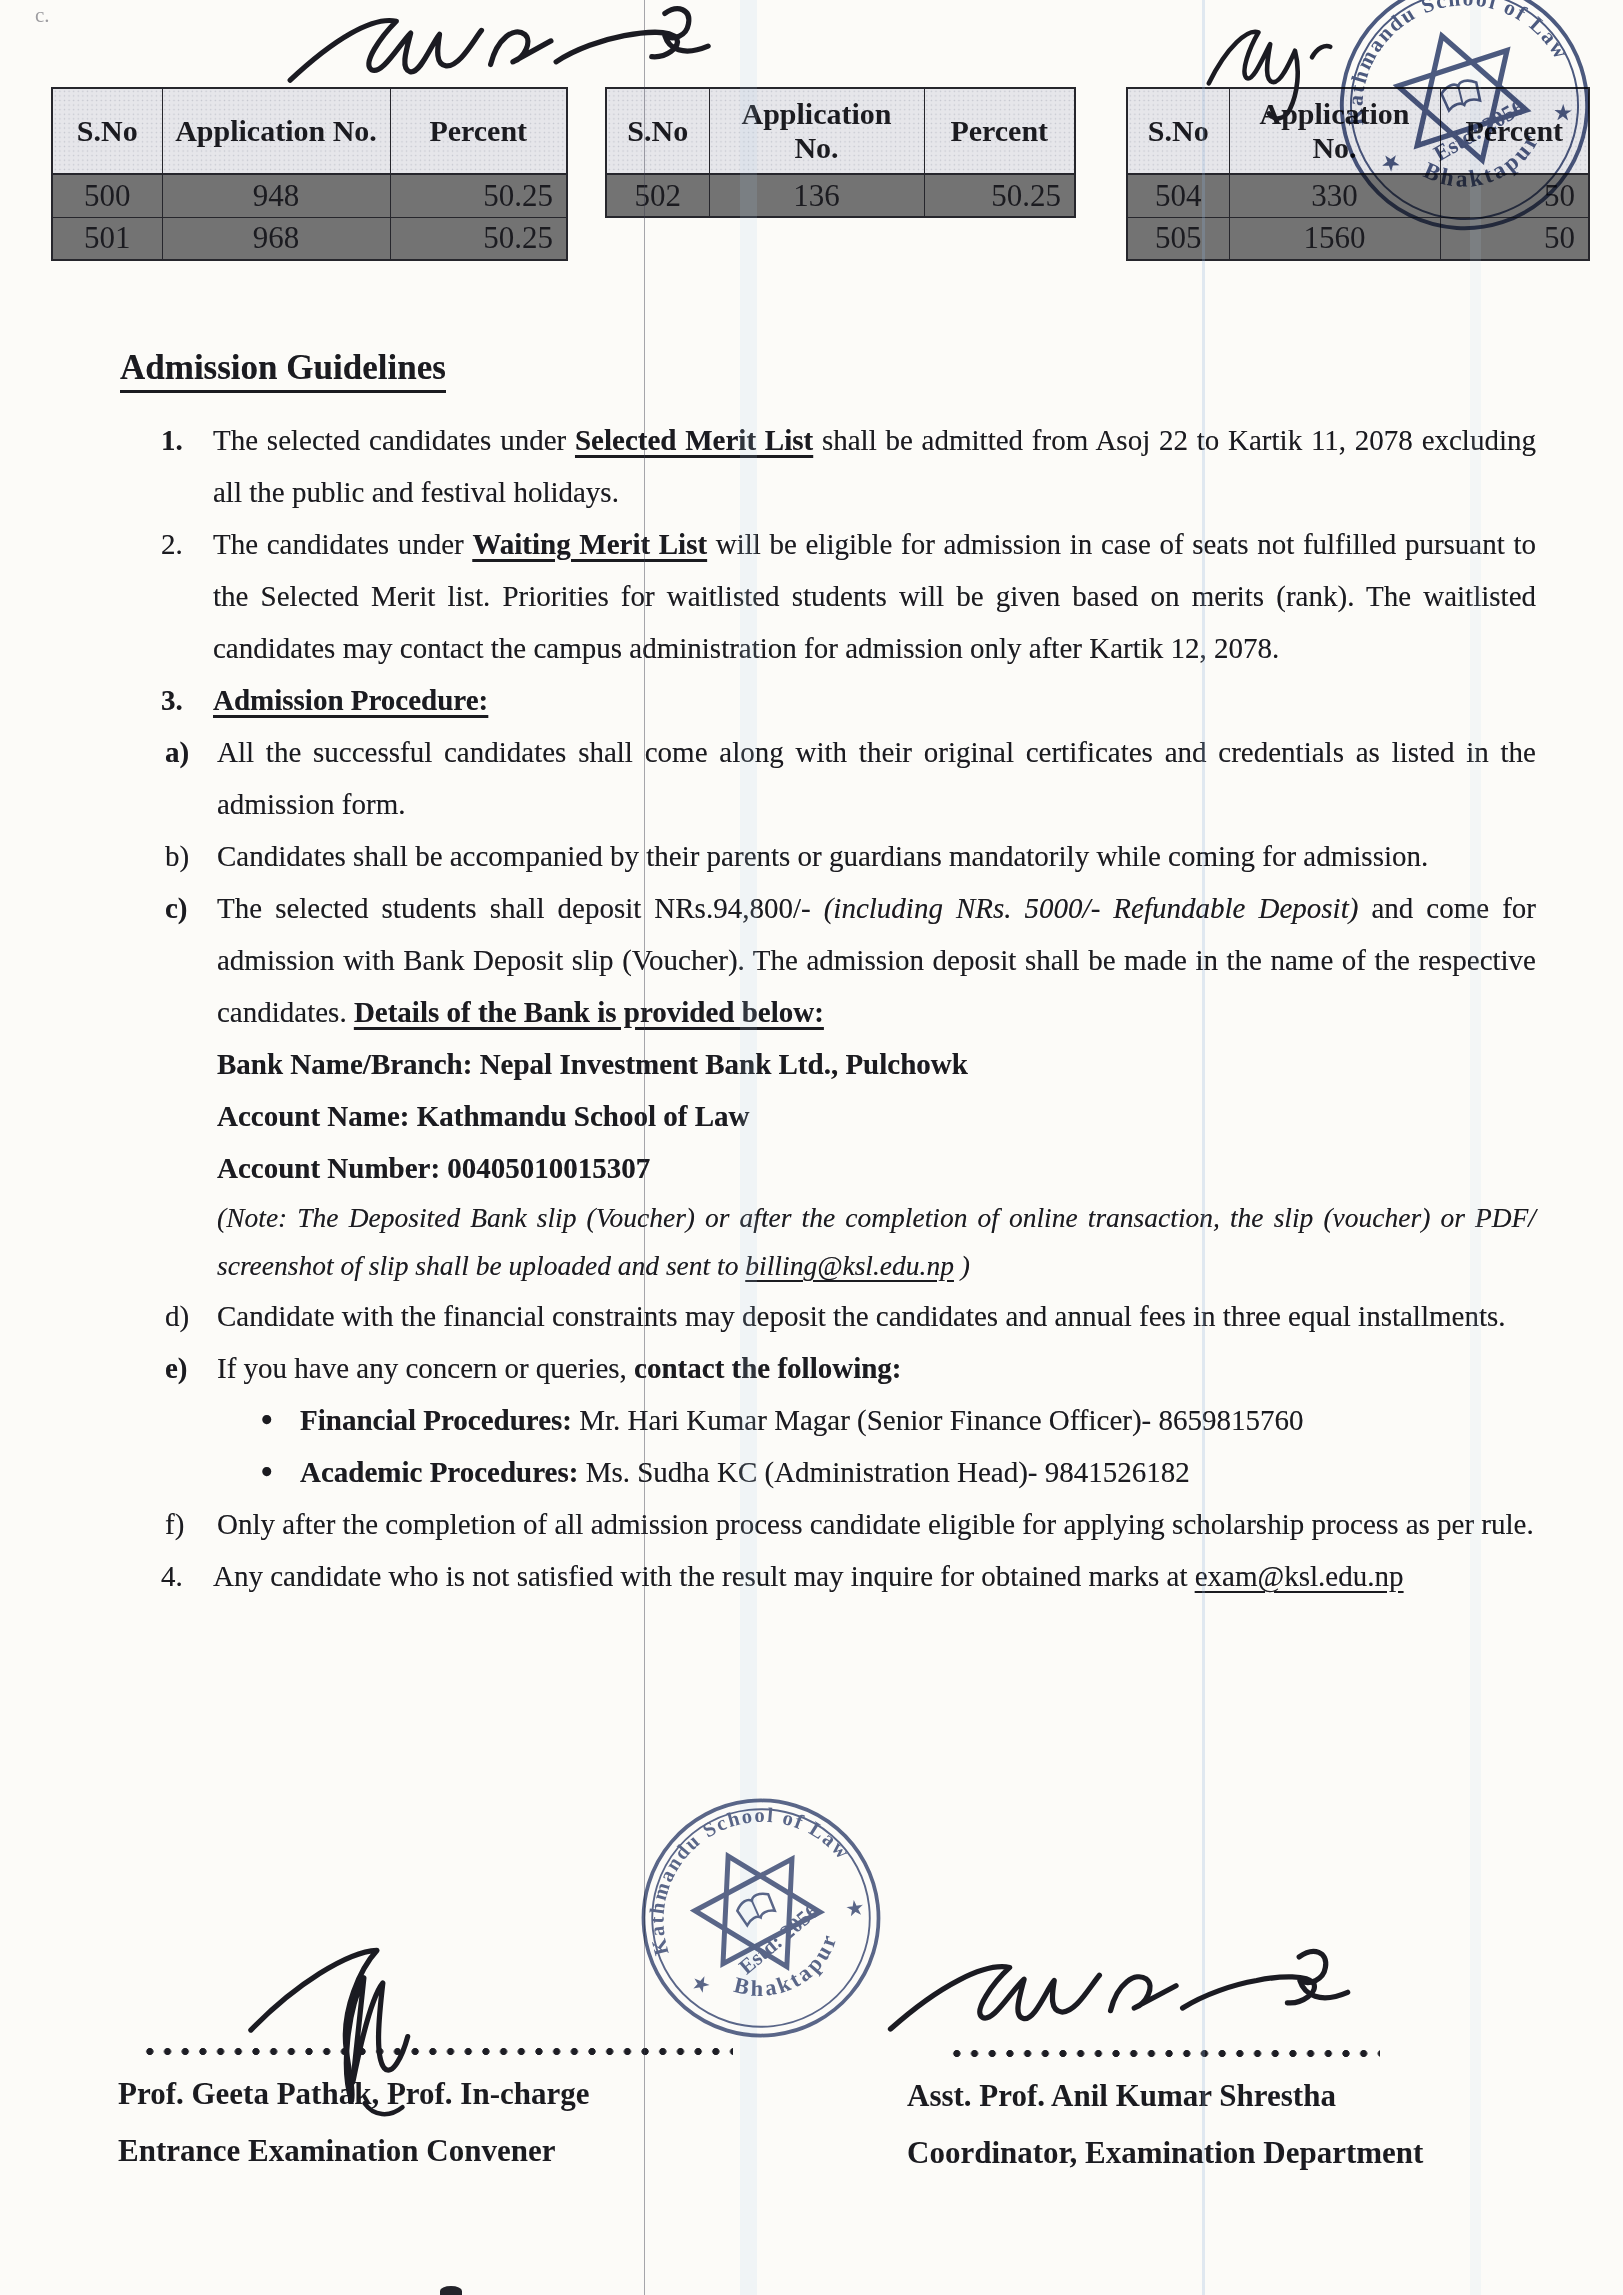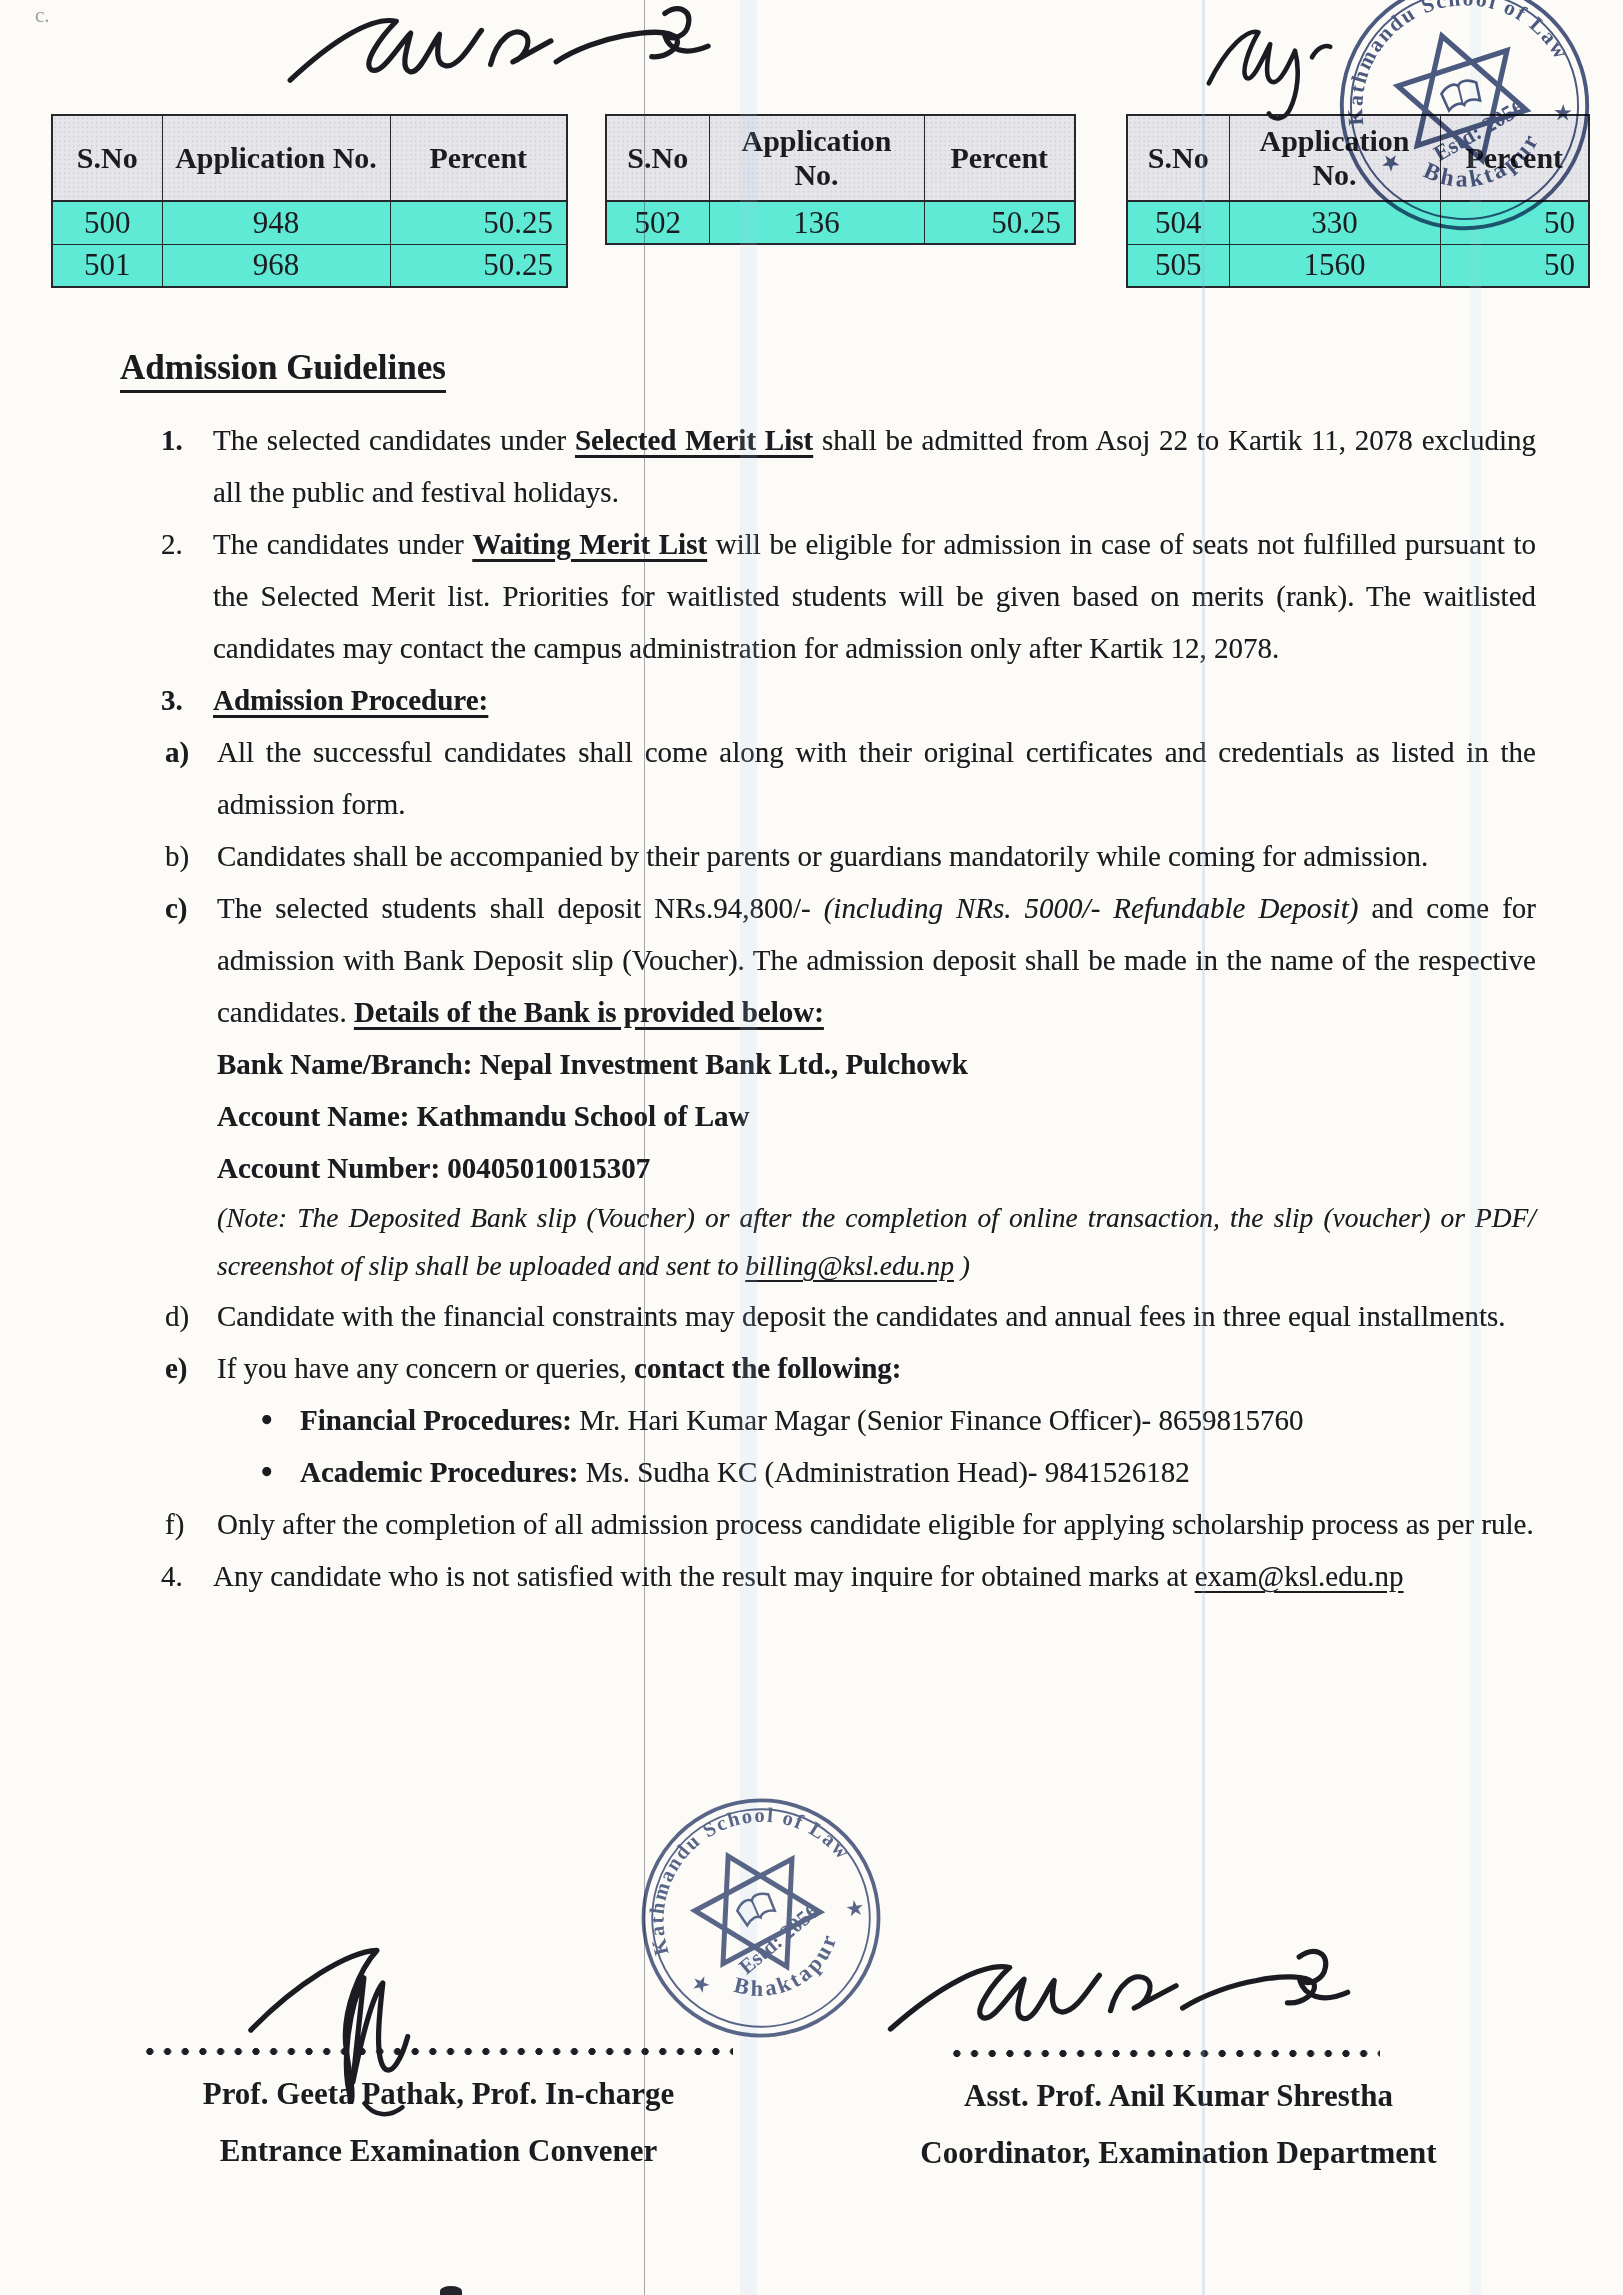--- a/index.html
+++ b/index.html
@@ -12,22 +12,22 @@
   .fold-dark{left:644px;width:1.3px;background:rgba(60,60,75,.45);}
   .fold-blue1{left:740px;width:17px;background:rgba(170,205,235,.14);}
   .fold-blue2{left:1202px;width:2.6px;background:rgba(140,175,215,.25);}
   .fold-blue3{left:1470px;width:10.5px;background:rgba(180,210,240,.12);}
 
   .speck{position:absolute;left:35px;top:2.6px;font-size:21px;color:rgba(80,80,90,.55);z-index:2;}
   .page-num-cut{position:absolute;left:440px;top:2286px;width:22px;height:9.8px;background:#23232a;
                 border-radius:50% 50% 10% 10%;z-index:2;}
 
   
-  .merit-table{position:absolute;top:114px;border-collapse:collapse;z-index:3;
-               font-size:30px;background:#5eead4;padding-left:16px;}
+  .merit-table{position:absolute;top:87px;border-collapse:collapse;z-index:3;
+               font-size:30px;background:#737373;padding-left:16px;}
   .merit-table th,.merit-table td{border:1.3px solid #26262c;padding:0 9.2px;}
   .merit-table th{height:86px;font-weight:bold;text-align:center;line-height:1.15;
       background-color:#e6e6ea;
       background-image:radial-gradient(rgba(110,115,135,.28) 0.7px,transparent 1px);
       background-size:4.6px 4.6px;border-bottom:2.6px solid #26262c;}
   .merit-table{border:2px solid #26262c;}
   .merit-table td{height:43px;text-align:center;font-size:31px;}
   .merit-table td.pct{text-align:right;padding-right:13px;}
   .t1{left:51px;}  .t1 .c-sno{width:110px}.t1 .c-app{width:228px}.t1 .c-pct{width:177px}
   .t2{left:605px;} .t2 .c-sno{width:103px}.t2 .c-app{width:215px}.t2 .c-pct{width:151px}
@@ -73,21 +73,21 @@
   .sig-topright{left:1201px;top:9.8px;width:173px;height:118px;}
   .sig-left{left:243px;top:1932px;width:281px;height:204px;}
   .sig-right{left:880px;top:1945px;width:524px;height:113px;}
 
   .dots{position:absolute;height:9.2px;z-index:3;
         background-image:radial-gradient(circle,#1d1d24 3.3px,transparent 3.9px);
         background-size:17.7px 9.2px;background-repeat:repeat-x;}
   .dots-left{left:141px;top:2047px;width:592px;}
   .dots-right{left:948px;top:2049px;width:432px;}
 
-  .sig-block{position:absolute;z-index:3;text-align:center;font-size:31px;font-weight:bold;line-height:39px;}
+  .sig-block{position:absolute;z-index:3;text-align:left;font-size:31px;font-weight:bold;line-height:39px;}
   .sig-block .t2l{margin-top:18.3px;}
   .sigb-left{left:118px;top:2074px;width:641px;}
   .sigb-right{left:907px;top:2076px;width:543px;}
 </style>
 </head>
 <body>
 
 <div class="page">
 
   <div class="fold fold-dark"></div>

